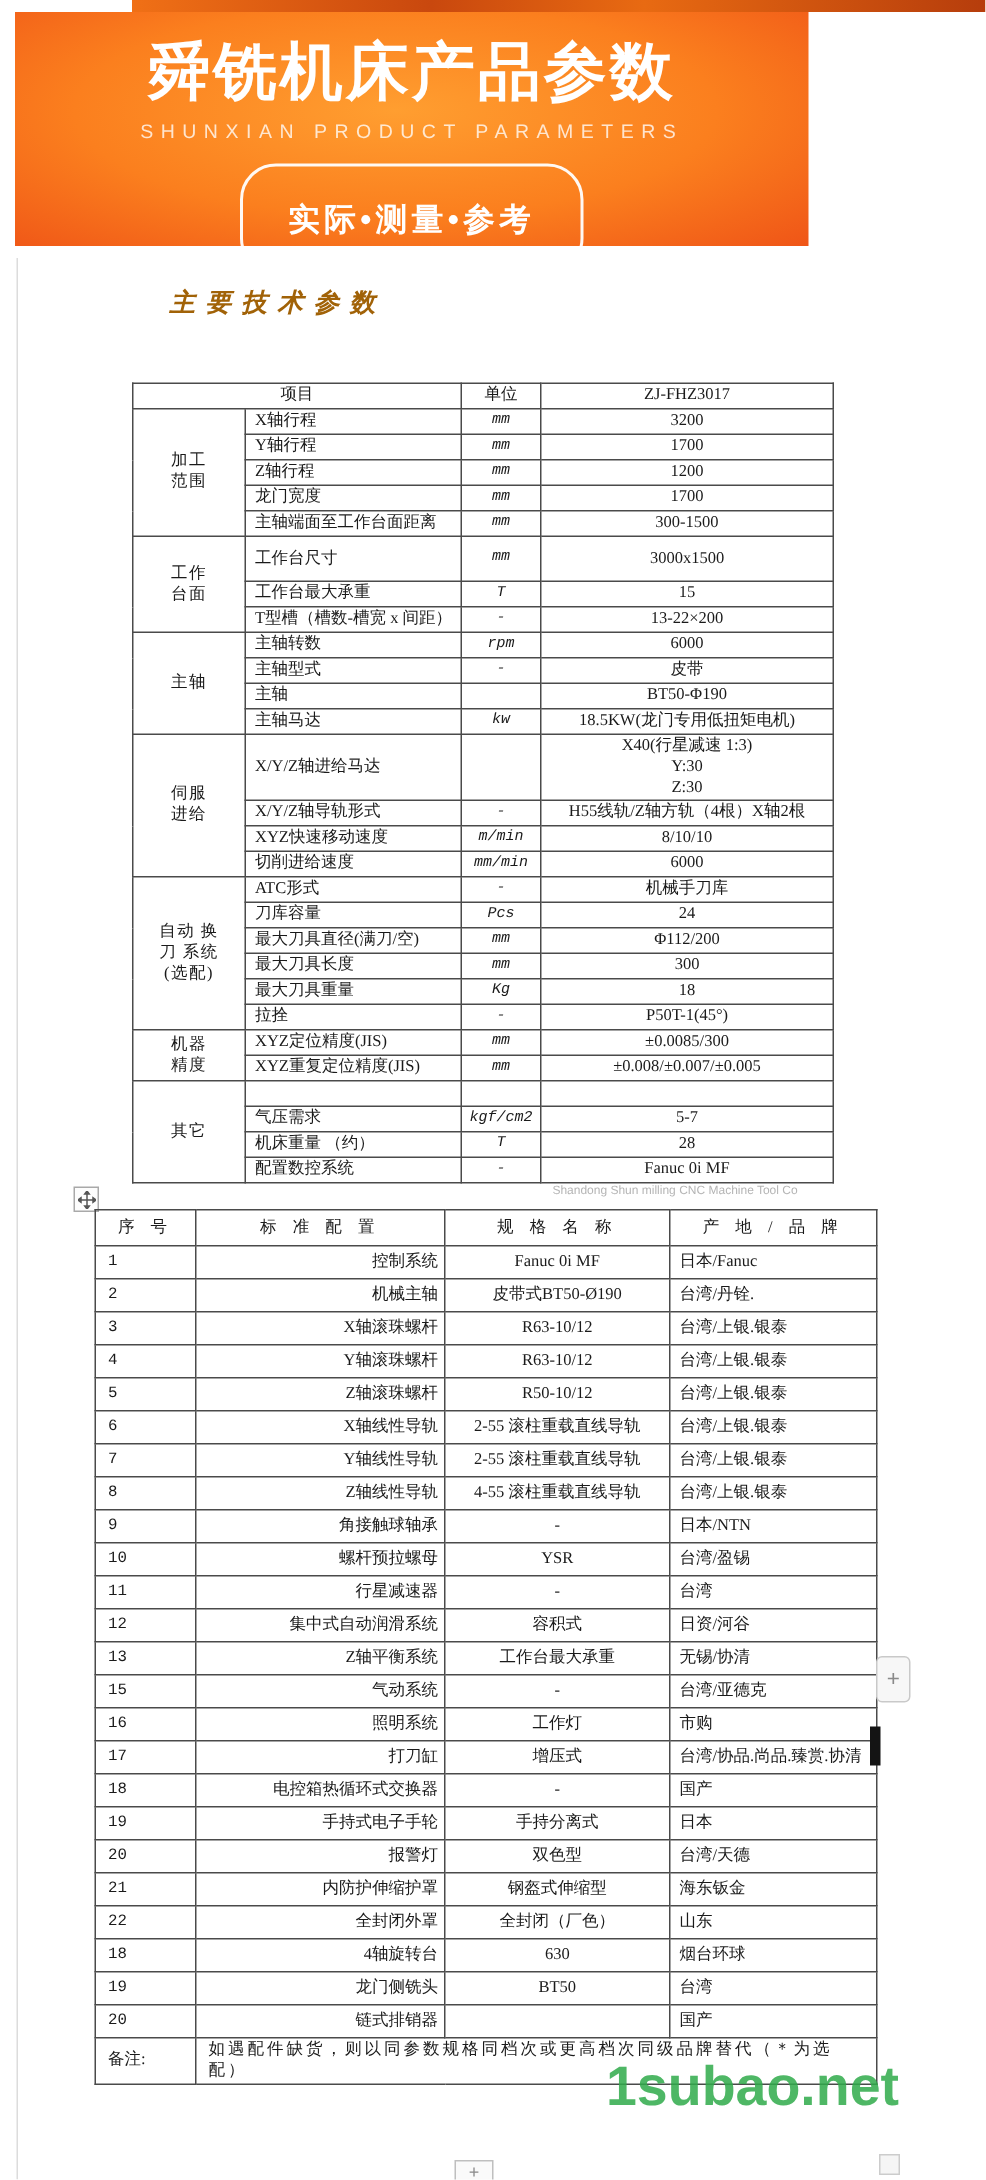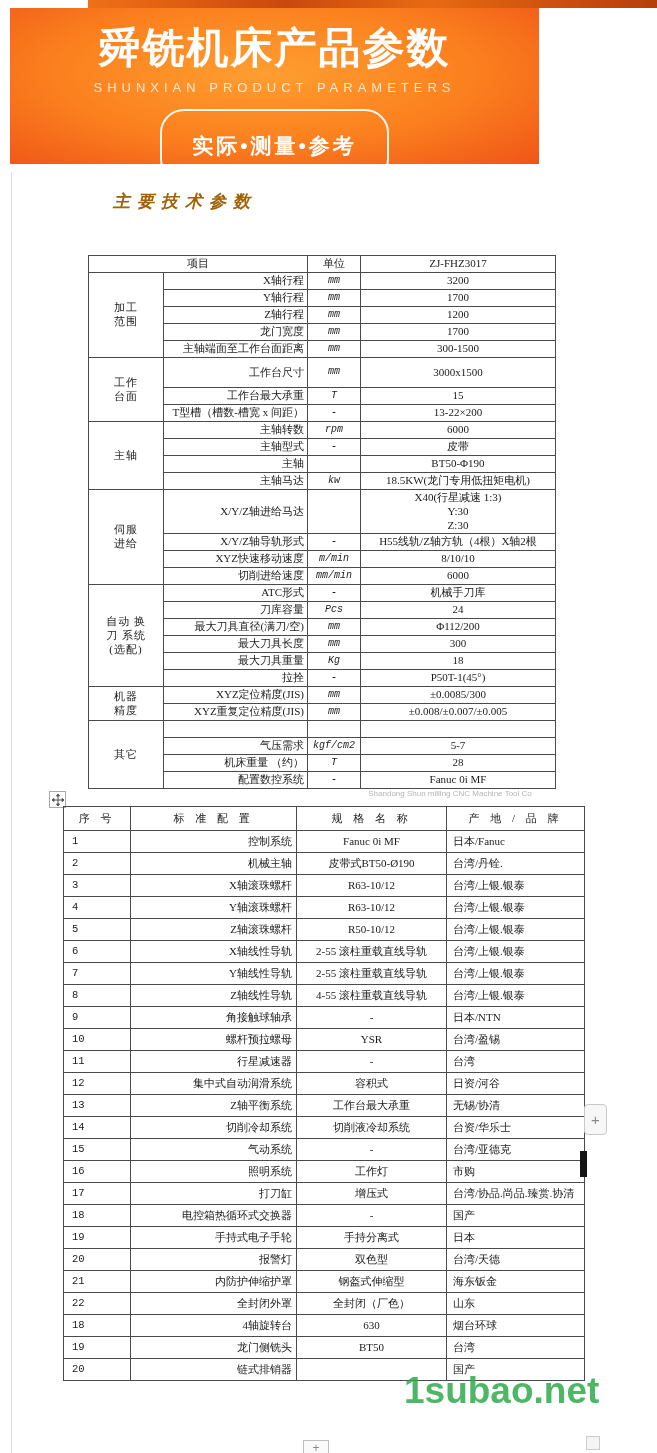--- a/index.html
+++ b/index.html
@@ -29,21 +29,21 @@
   .main-title { position:absolute; left:113px; top:190px;
     font-weight:bold; font-style:italic; font-size:17px; letter-spacing:7px; color:#a16207; }
 
   
   .t1-wrap { position:absolute; left:88px; top:219px; width:467px;margin-top:36px; }
   table { border-collapse:collapse; width:100%; table-layout:fixed; }
   .t1 td, .t1 th { border:1px solid #4a4a4a; font-size:11px; color:#1a1a1a;
     padding:1px 3px; height:17px; line-height:1.25; font-weight:normal; }
   .t1 th { text-align:center; }
   .t1 .group-cell { text-align:center; white-space:pre-line; letter-spacing:1px; }
-  .t1 .item { text-align:right; padding-left:6px; }
+  .t1 .item { text-align:left; padding-left:6px; }
   .t1 .unit { text-align:center; font-family:"Liberation Mono","DejaVu Sans Mono",monospace; font-size:10px;font-style:italic; }
   .t1 .value { text-align:center; white-space:pre-line; }
   .t1 tr.tall td { height:30px; }
 
   
   .company { position:absolute; left:300px; top:789px; width:300px; text-align:center;
     font-family:"Liberation Sans","DejaVu Sans",sans-serif; font-size:8px; color:#b5b5b5; }
   .move-handle { position:absolute; left:49px; top:791px; width:17px; height:17px;
     border:1px solid #a9a9a9; background:#fdfdfd; display:flex; align-items:center;
     justify-content:center; font-size:11px; color:#555; cursor:move; }
@@ -373,26 +373,20 @@
             <td class="c-spec">容积式</td>
             <td class="c-origin">日资/河谷</td>
           </tr>
           <tr>
             <td class="c-no">13</td>
             <td class="c-item">Z轴平衡系统</td>
             <td class="c-spec">工作台最大承重</td>
             <td class="c-origin">无锡/协清</td>
           </tr>
           <tr>
-            <td class="c-no">14</td>
-            <td class="c-item">切削冷却系统</td>
-            <td class="c-spec">切削液冷却系统</td>
-            <td class="c-origin">台资/华乐士</td>
-          </tr>
-          <tr>
             <td class="c-no">15</td>
             <td class="c-item">气动系统</td>
             <td class="c-spec">-</td>
             <td class="c-origin">台湾/亚德克</td>
           </tr>
           <tr>
             <td class="c-no">16</td>
             <td class="c-item">照明系统</td>
             <td class="c-spec">工作灯</td>
             <td class="c-origin">市购</td>
@@ -444,20 +438,24 @@
             <td class="c-item">龙门侧铣头</td>
             <td class="c-spec">BT50</td>
             <td class="c-origin">台湾</td>
           </tr>
           <tr>
             <td class="c-no">20</td>
             <td class="c-item">链式排销器</td>
             <td class="c-spec"></td>
             <td class="c-origin">国产</td>
           </tr>
+          <tr>
+            <td class="remark-label">备注:</td>
+            <td class="remark-text" colspan="3">如遇配件缺货，则以同参数规格同档次或更高档次同级品牌替代（＊为选配）</td>
+          </tr>
         </tbody>
     </table>
   </div>
 
   <div class="plus-btn">
     <span>+</span>
   </div>
   <div class="black-handle"></div>
   <div class="bottom-plus">
     <span>+</span>

